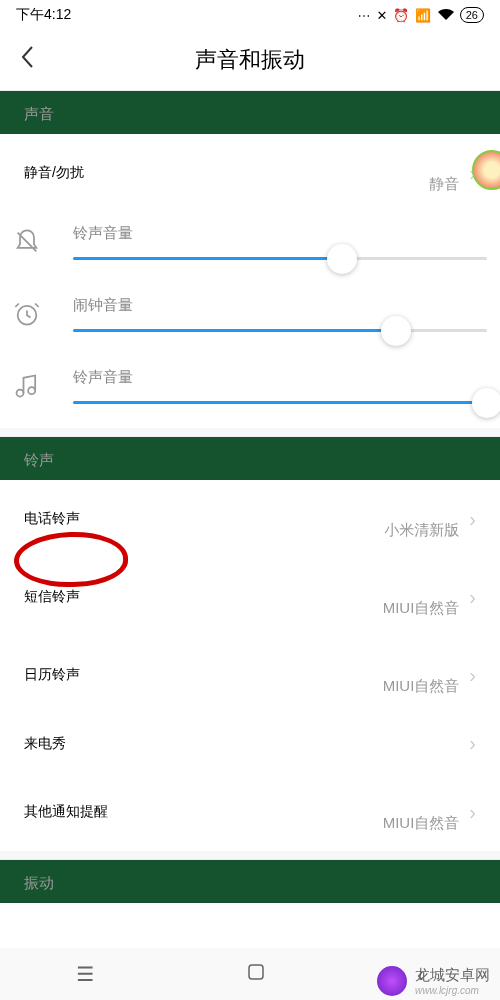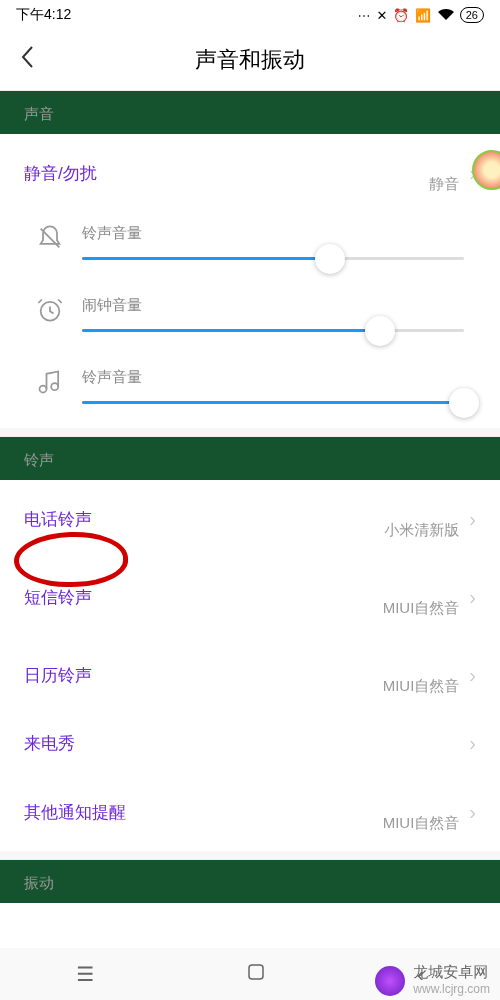--- a/index.html
+++ b/index.html
@@ -60,38 +60,38 @@
     }
     .row {
       display: flex;
       align-items: center;
       padding: 18px 24px;
       background: #fff;
       cursor: pointer;
     }
     .row-label {
       flex: 1;
-      font-size: 17px;
-      color: #6d28d9;
+      font-size: 14px;
+      color: #000000;
     }
     .row-value {
       font-size: 15px;
       color: #999;
       margin-right: 10px;
       margin-top: 23px;
     }
     .chevron {
       color: #ccc;
       font-size: 20px;
     }
     .slider-row {
-      padding: 12px 36px 24px;
-      display: flex;
-      align-items: flex-start;
-      gap: 18px;
+      padding: 12px 13px 24px;
+      display: flex;
+      align-items: center;
+      gap: 32px;
     }
     .slider-icon {
       width: 28px;
       height: 28px;
       color: #999;
       flex-shrink: 0;
     }
     .slider-body { flex: 1; }
     .slider-label {
       font-size: 15px;
@@ -163,21 +163,21 @@
       gap: 8px;
       z-index: 20;
     }
     .wm-logo {
       width: 30px;
       height: 30px;
       border-radius: 50%;
       background: radial-gradient(circle, #c04fff, #6a1fbf);
     }
     .wm-text { font-size: 15px; color: #666; }
-    .wm-url { font-size: 12px; color: #aaa; }
+    .wm-url { font-size: 10px; color: #aaa; font-style: italic; }
     .gap { height: 8px; background: #f7f7f7; }
   </style>
 </head>
 <body>
 
 <div class="status-bar">
   <span class="status-left">下午4:12</span>
   <div class="status-right">
     <span class="status-icon">⋯</span>
     <span class="status-icon">✕</span>

